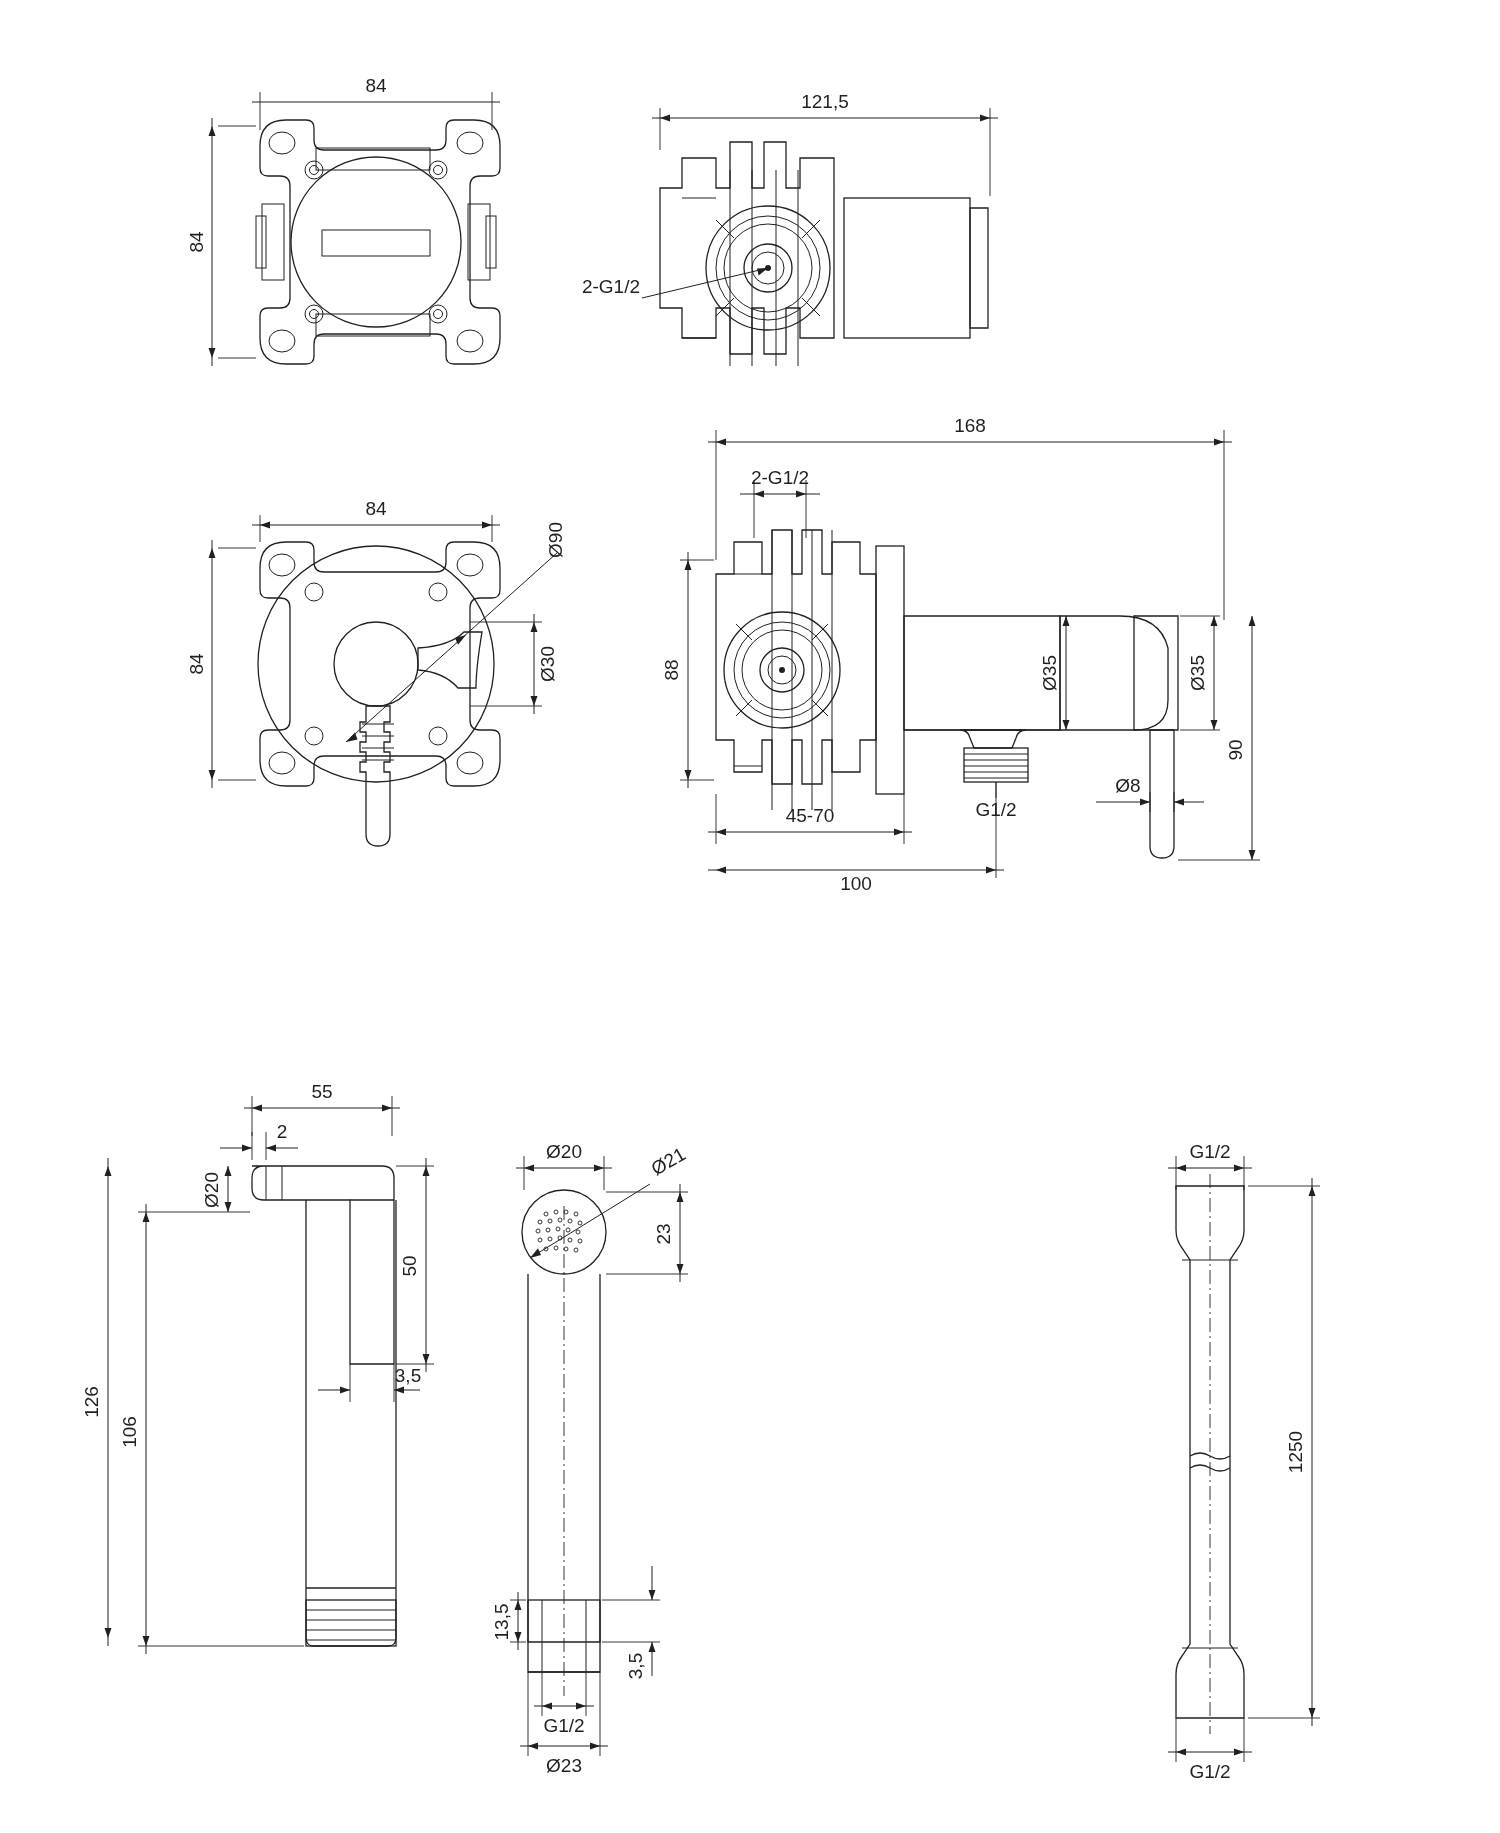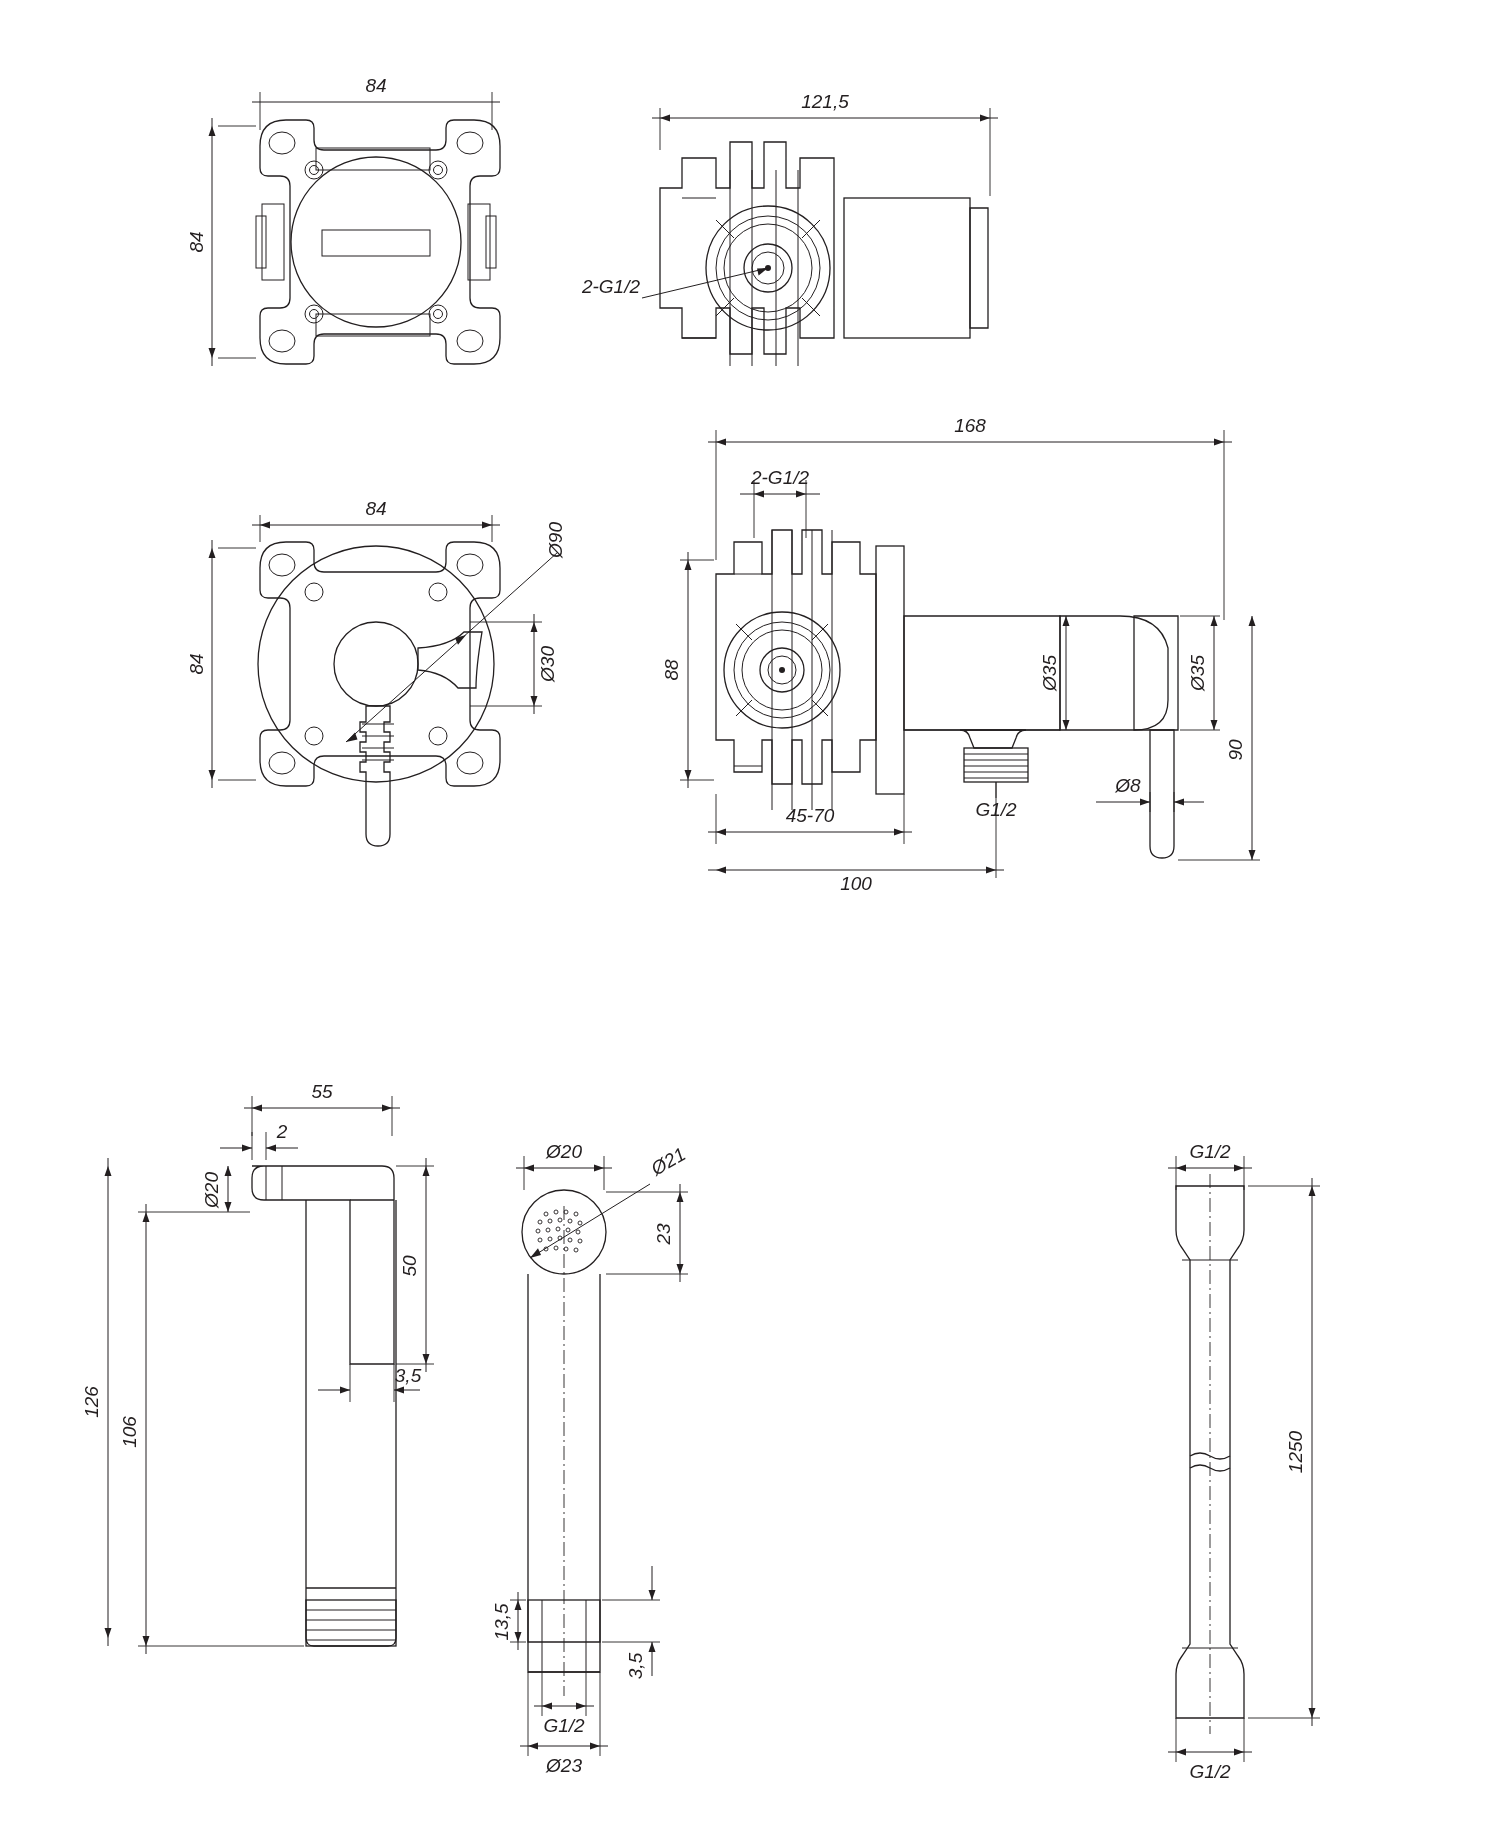--- a/index.html
+++ b/index.html
@@ -1,21 +1,21 @@
 <!DOCTYPE html>
 <html><head>
 <meta charset="utf-8">
 <style>
   html,body{margin:0;padding:0;background:#ffffff;}
   body{
     width:1500px;height:1833px;position:relative;overflow:hidden;
     font-family:"Liberation Sans", sans-serif;
     color:#231f20;
   }
-  .sheet{position:absolute;inset:0;font-style:italic;}
+  .sheet{position:absolute;inset:0;}
   .view{position:absolute;}
   svg{display:block;overflow:visible;}
   .ln{stroke:#231f20;stroke-width:1.3;fill:none;}
   .ln-thin{stroke:#231f20;stroke-width:1;fill:none;}
   .dim{stroke:#231f20;stroke-width:1;fill:none;}
   .ext{stroke:#231f20;stroke-width:0.9;fill:none;}
   .center{stroke:#231f20;stroke-width:0.9;fill:none;stroke-dasharray:14 4 2 4;}
   .hatchfill{fill:none;}
   .lbl{font-size:19px;fill:#231f20;font-family:"Liberation Sans", sans-serif;}
   .lbl-v{font-size:19px;fill:#231f20;font-family:"Liberation Sans", sans-serif;}

